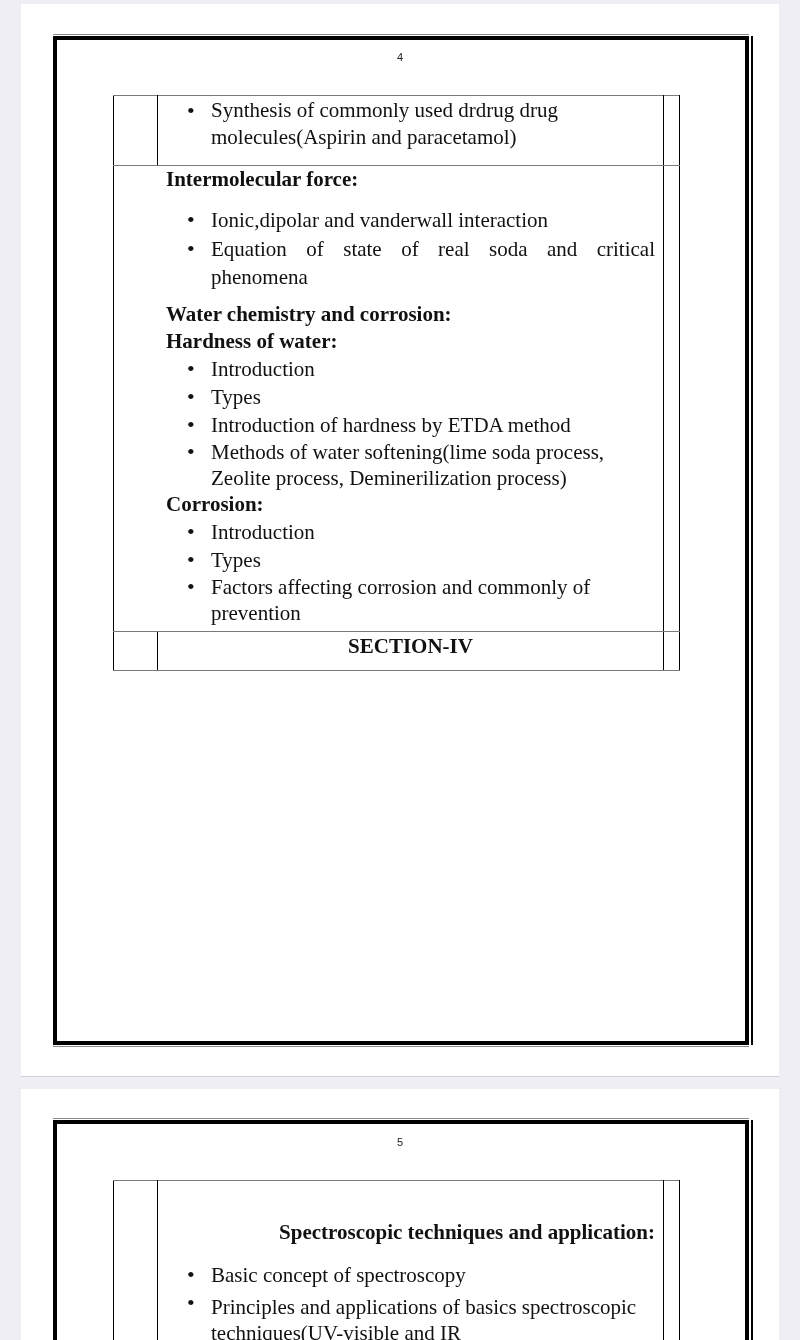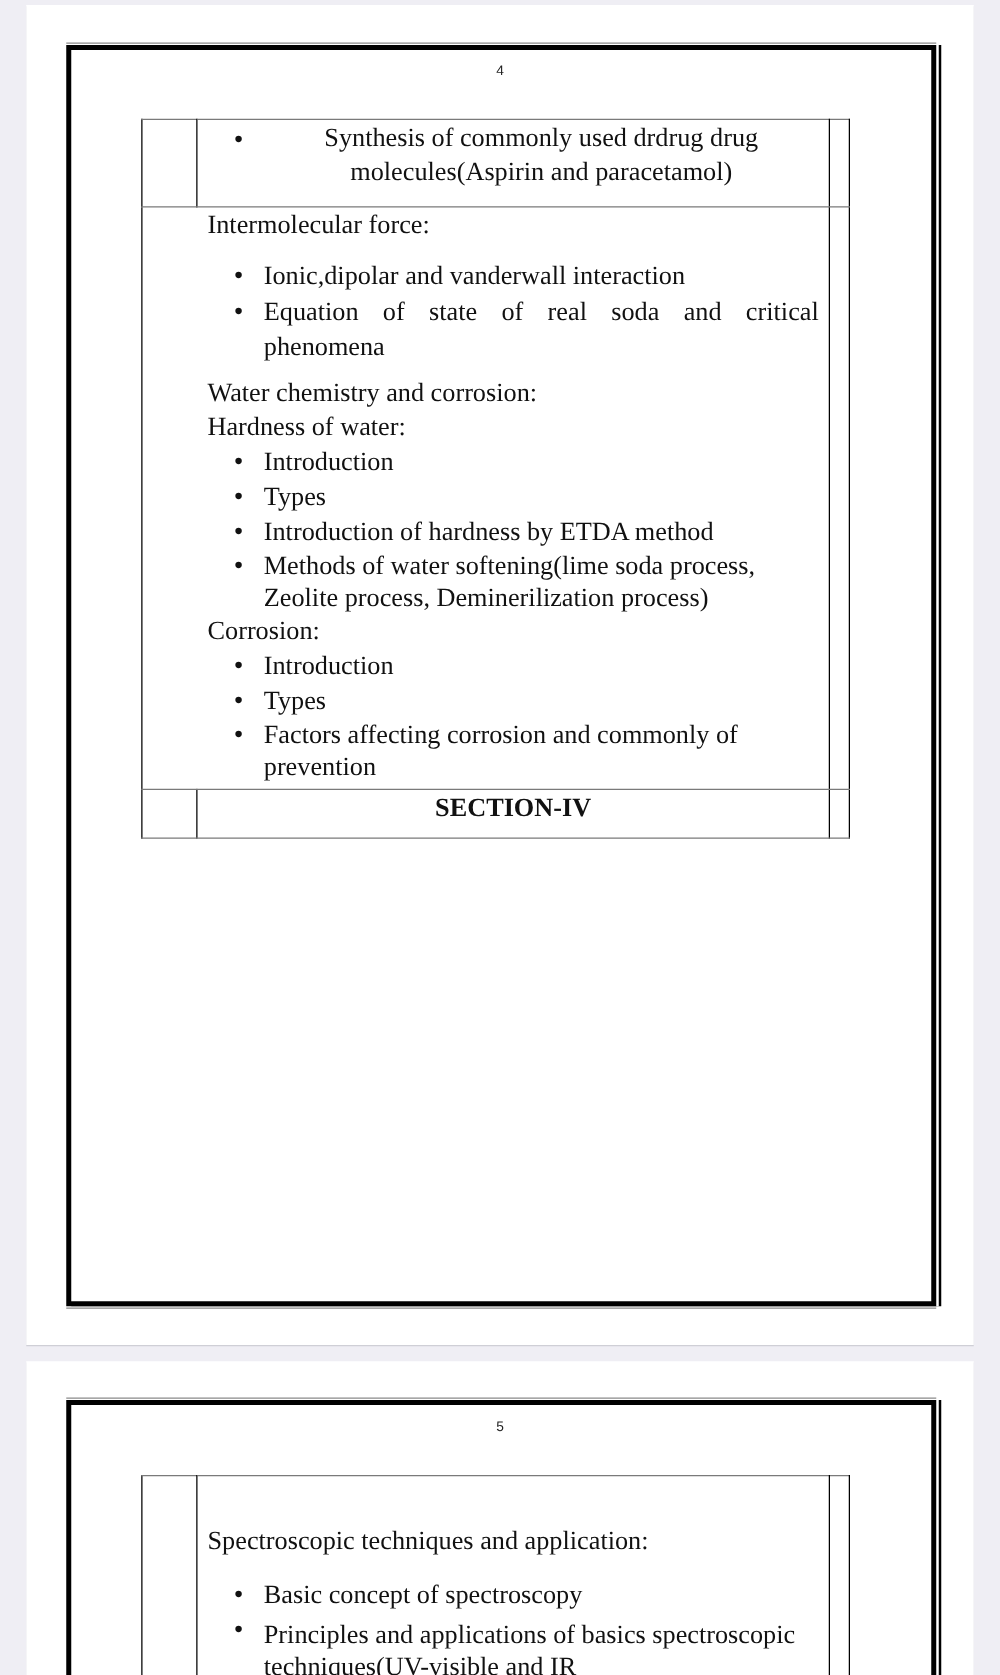--- a/index.html
+++ b/index.html
@@ -55,42 +55,42 @@
   }
   col.c1 { width: 44px; }
   col.c3 { width: 16px; }
 
   .content { padding: 0 8px 0 8px; }
   ul { margin: 0; padding-left: 45px; list-style: none; }
   li { position: relative; }
   li::before {
     content: "\2022"; position: absolute; left: -24px; top: 0; font-size: 22px;
   }
-  .bold { font-weight: normal; }
+  .bold { font-weight: bold; }
   .section-title { text-align: center; font-weight: bold; padding: 1px 0 8px 0; }
   .justify { text-align: justify; text-align-last: left; }
   .merged-text { padding: 0 8px 0 52px; }
 </style>
 </head>
 <body>
 
 <div class="page" id="page1">
   <div class="frame">
     <div class="frame-inner"></div>
   </div>
   <div class="page-number">4</div>
 
   <table class="syllabus">
     <colgroup>
         <col class="c1">
         <col class="c2">
         <col class="c3">
       </colgroup>
     <tbody>
-        <tr style="height:70px;text-align:center;">
+        <tr style="height:70px;">
       <td></td>
       <td>
         <div class="content" style="padding-top:1px;">
           <ul>
             <li>Synthesis of commonly used drdrug drug molecules(Aspirin and paracetamol)</li>
           </ul>
         </div>
       </td>
       <td></td>
     </tr>
@@ -141,21 +141,21 @@
     <colgroup>
         <col class="c1">
         <col class="c2">
         <col class="c3">
       </colgroup>
     <tbody>
         <tr style="height:300px;">
       <td></td>
       <td>
         <div class="content" style="padding-top:38px;">
-          <div class="bold" style="margin-bottom:14px;">Spectroscopic techniques and application:</div>
+          <div class="bold" style="margin-bottom:14px;text-align:right;">Spectroscopic techniques and application:</div>
           <ul style="line-height:30px;">
             <li>Basic concept of spectroscopy</li>
             <li style="line-height:26px;padding-top:4px;">Principles and applications of basics spectroscopic techniques(UV-visible and IR</li>
           </ul>
         </div>
       </td>
       <td></td>
     </tr>
   </tbody>
     </table>

